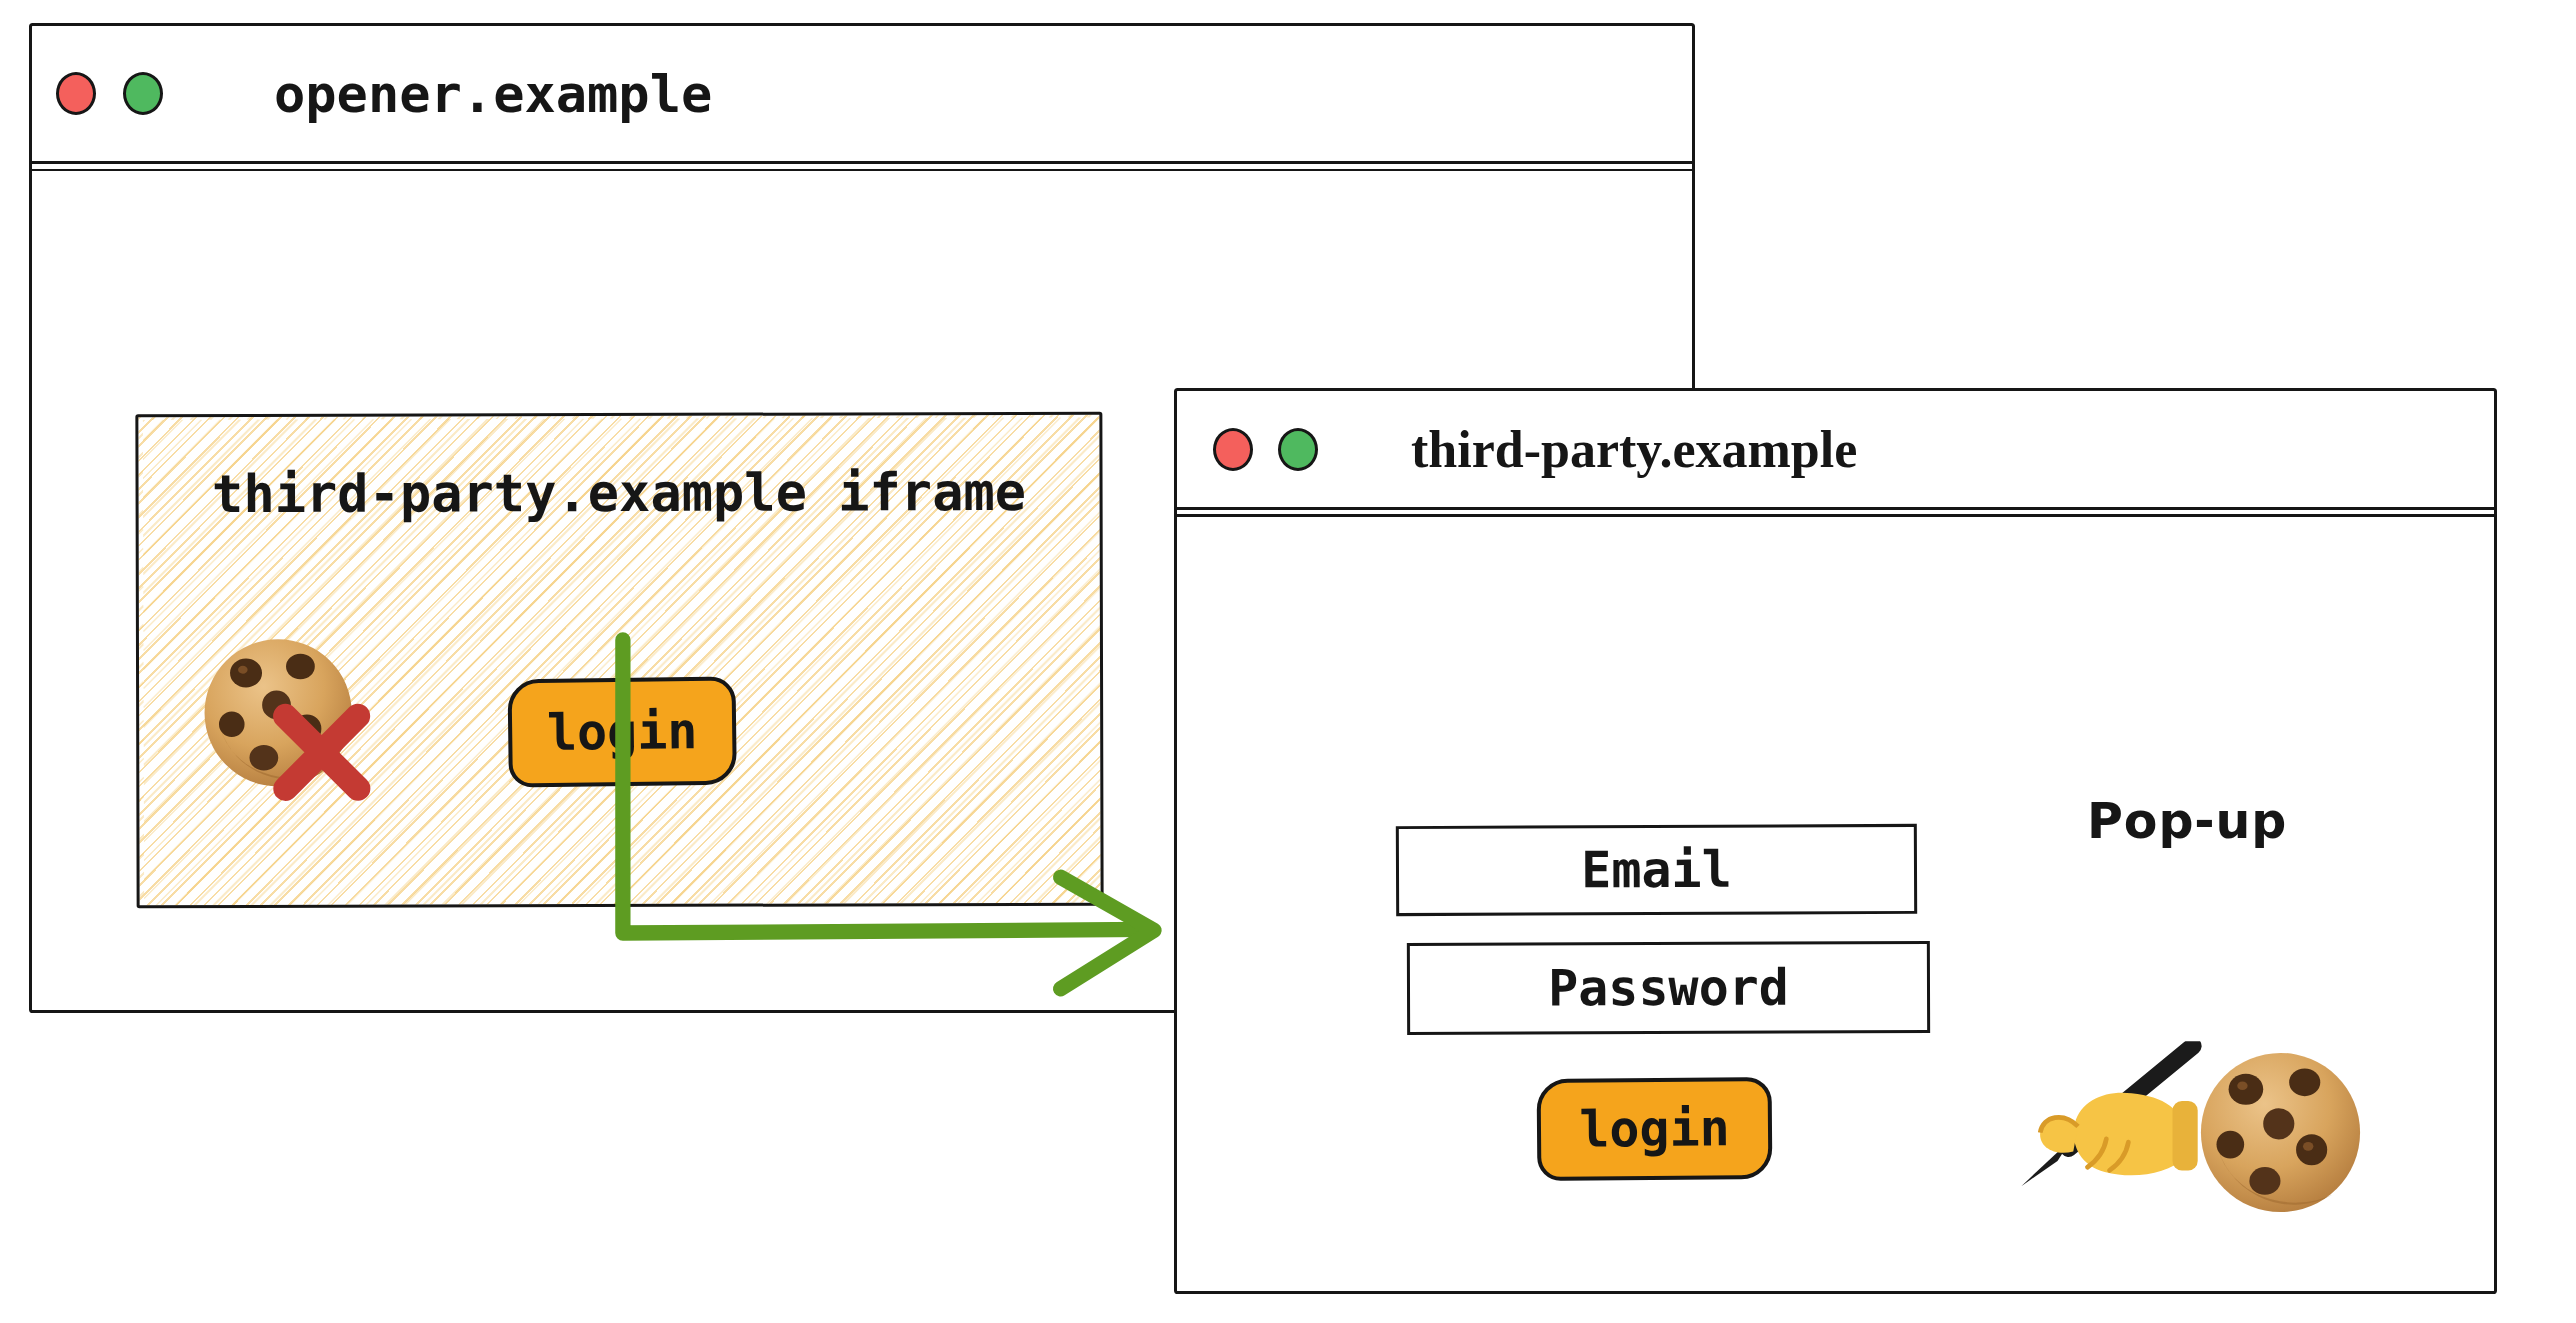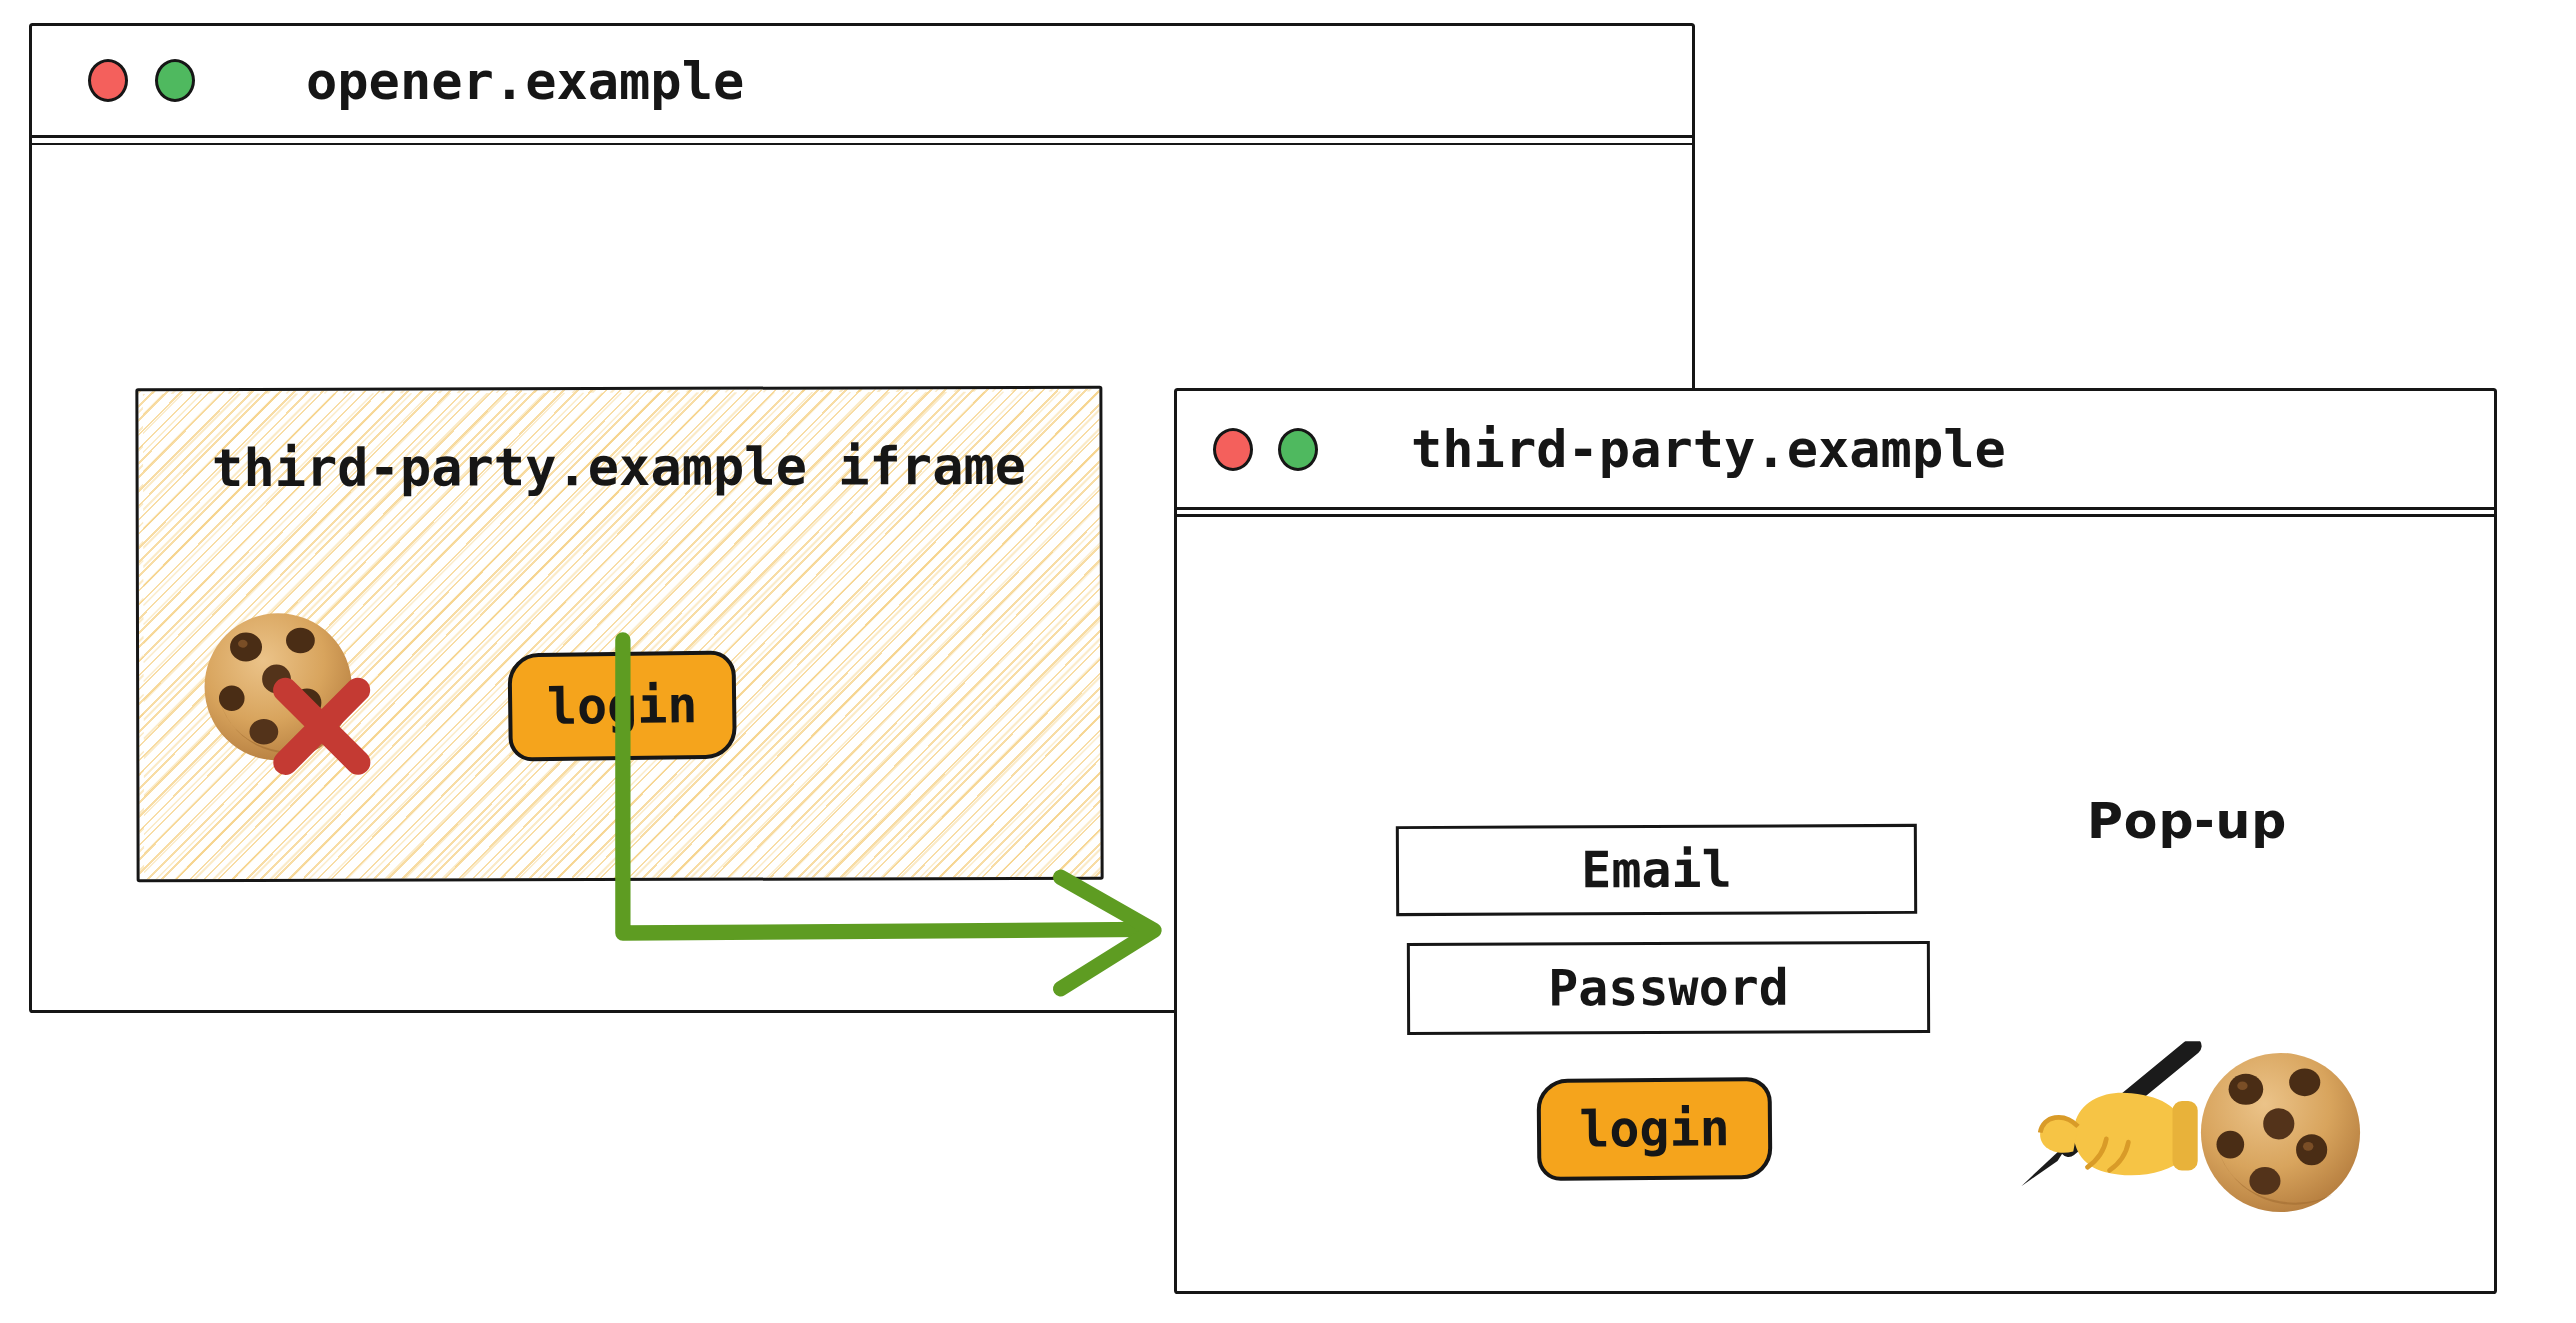--- a/index.html
+++ b/index.html
@@ -31,22 +31,22 @@
   #popup-window{left:1174px;top:388px;width:1323px;height:906px;z-index:10;}
   .titlebar{
     position:relative;
     display:flex;align-items:center;
     box-sizing:border-box;
     border-bottom:3.6px solid #161616;
   }
   .titlebar::after{ 
     content:"";position:absolute;left:-1.8px;right:-1.8px;bottom:-10px;height:2.7px;background:#161616;
   }
-  #opener-window .titlebar{height:112px;padding-left:56px;gap:27px;}
-  #popup-window  .titlebar{height:119px;padding-left:36px;gap:25px;}
+  #opener-window .titlebar{height:138px;padding-left:24px;gap:27px;}
+  #popup-window  .titlebar{height:119px;padding-left:36px;gap:25px;font-family:Liberation Serif, serif;}
   .light{
     width:40px;height:43px;border-radius:50%;
     border:3.6px solid #161616;box-sizing:border-box;flex:0 0 auto;
   }
   .light.red{background:#F4605C;}
   .light.green{background:#4FB95F;}
   .wtitle{
     font-size:52px;font-weight:bold;letter-spacing:0;white-space:nowrap;
   }
   #opener-window .wtitle{margin-left:84px;}

